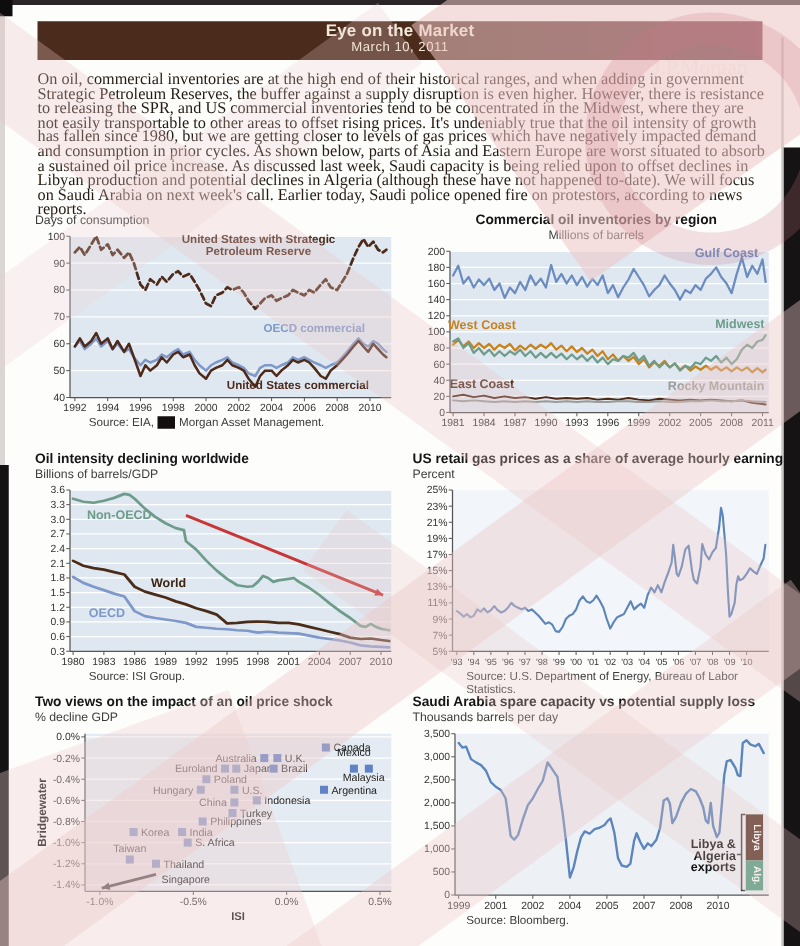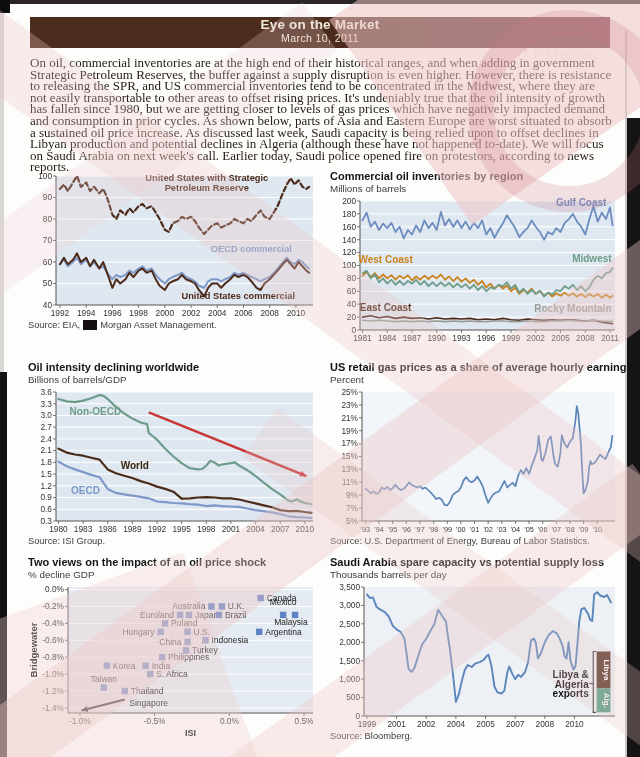--- a/index.html
+++ b/index.html
@@ -29,26 +29,26 @@
     color:#f2ead9;display:flex;align-items:center;padding:0 12px;flex-direction:column;}
   .mh-title{font-weight:bold;font-size:13.5px;letter-spacing:.2px;}
   .mh-sep{width:1px;height:18px;background:#c9b7a2;margin:0 11px;}
   .mh-date{font-size:10.5px;letter-spacing:.4px;}
   .mh-brand{margin-left:auto;font-family:"Liberation Serif",serif;font-size:17px;color:#f7f2e8;}
   
   .intro{position:absolute;left:30px;top:57px;width:583px;font-family:"Liberation Serif",serif;
     font-size:13px;line-height:11.6px;color:#241a12;margin:0;}
   
   .chart{position:absolute;width:294px;}
-  .c-tl{left:28px;top:170px;} .c-tr{left:330px;top:170px;}
+  .c-tl{left:28px;top:170px;} .c-tr{left:330px;top:170px;text-align:center;}
   .c-ml{left:28px;top:361px;} .c-mr{left:330px;top:361px;}
   .c-bl{left:28px;top:556px;} .c-br{left:330px;top:556px;}
   .ct{font-size:11px;font-weight:bold;color:#151515;white-space:nowrap;margin:0;}
   .cs{font-size:9.8px;color:#3c3c3c;margin:1px 0 1px 0;}
-  .src{font-size:9.3px;color:#3c3c3c;margin-top:0px;display:flex;align-items:center;gap:3px;}
+  .src{font-size:9.3px;color:#3c3c3c;margin-top:0px;display:flex;align-items:center;gap:3px;margin-left:43px;}
   .redact{display:inline-block;width:14px;height:10px;background:#140f0e;}
   .plot svg{display:block;font-family:"Liberation Sans",sans-serif;}
 </style>
 </head>
 <body>
 
 <div>
 
   <div class="edge-top"></div>
   <div class="edge-left-top"></div>
@@ -60,20 +60,21 @@
   <header class="masthead">
     <span class="mh-title">Eye on the Market</span>
     <span class="mh-sep"></span>
     <span class="mh-date">March 10, 2011</span>
     <span class="mh-brand">J.P.Morgan</span>
   </header>
 
   <p class="intro">On oil, commercial inventories are at the high end of their historical ranges, and when adding in government Strategic Petroleum Reserves, the buffer against a supply disruption is even higher.  However, there is resistance to releasing the SPR, and US commercial inventories tend to be concentrated in the Midwest, where they are not easily transportable to other areas to offset rising prices. It's undeniably true that the oil intensity of growth has fallen since 1980, but we are getting closer to levels of gas prices which have negatively impacted demand and consumption in prior cycles.  As shown below, parts of Asia and Eastern Europe are worst situated to absorb a sustained oil price increase.  As discussed last week, Saudi capacity is being relied upon to offset declines in Libyan production and potential declines in Algeria (although these have not happened to-date).  We will focus on Saudi Arabia on next week's call.  Earlier today, Saudi police opened fire on protestors, according to news reports.</p>
 
   <section class="chart c-tl">
+    <div class="cs">Days of consumption</div>
     <div class="plot">
         <svg viewBox="0 0 292 150" width="292" height="150">
           <rect x="28" y="6" width="257" height="129" fill="#dfe8f1"></rect>
           <line x1="25" x2="28" y1="135" y2="135" stroke="#555" stroke-width="0.8"></line>
           <text x="24" y="137.8" font-size="8.3" fill="#333" text-anchor="end" font-weight="normal">40</text>
           <line x1="28" x2="285" y1="113.5" y2="113.5" stroke="#fff" stroke-width="1"></line>
           <line x1="25" x2="28" y1="113.5" y2="113.5" stroke="#555" stroke-width="0.8"></line>
           <text x="24" y="116.3" font-size="8.3" fill="#333" text-anchor="end" font-weight="normal">50</text>
           <line x1="28" x2="285" y1="92" y2="92" stroke="#fff" stroke-width="1"></line>
           <line x1="25" x2="28" y1="92" y2="92" stroke="#555" stroke-width="0.8"></line>

